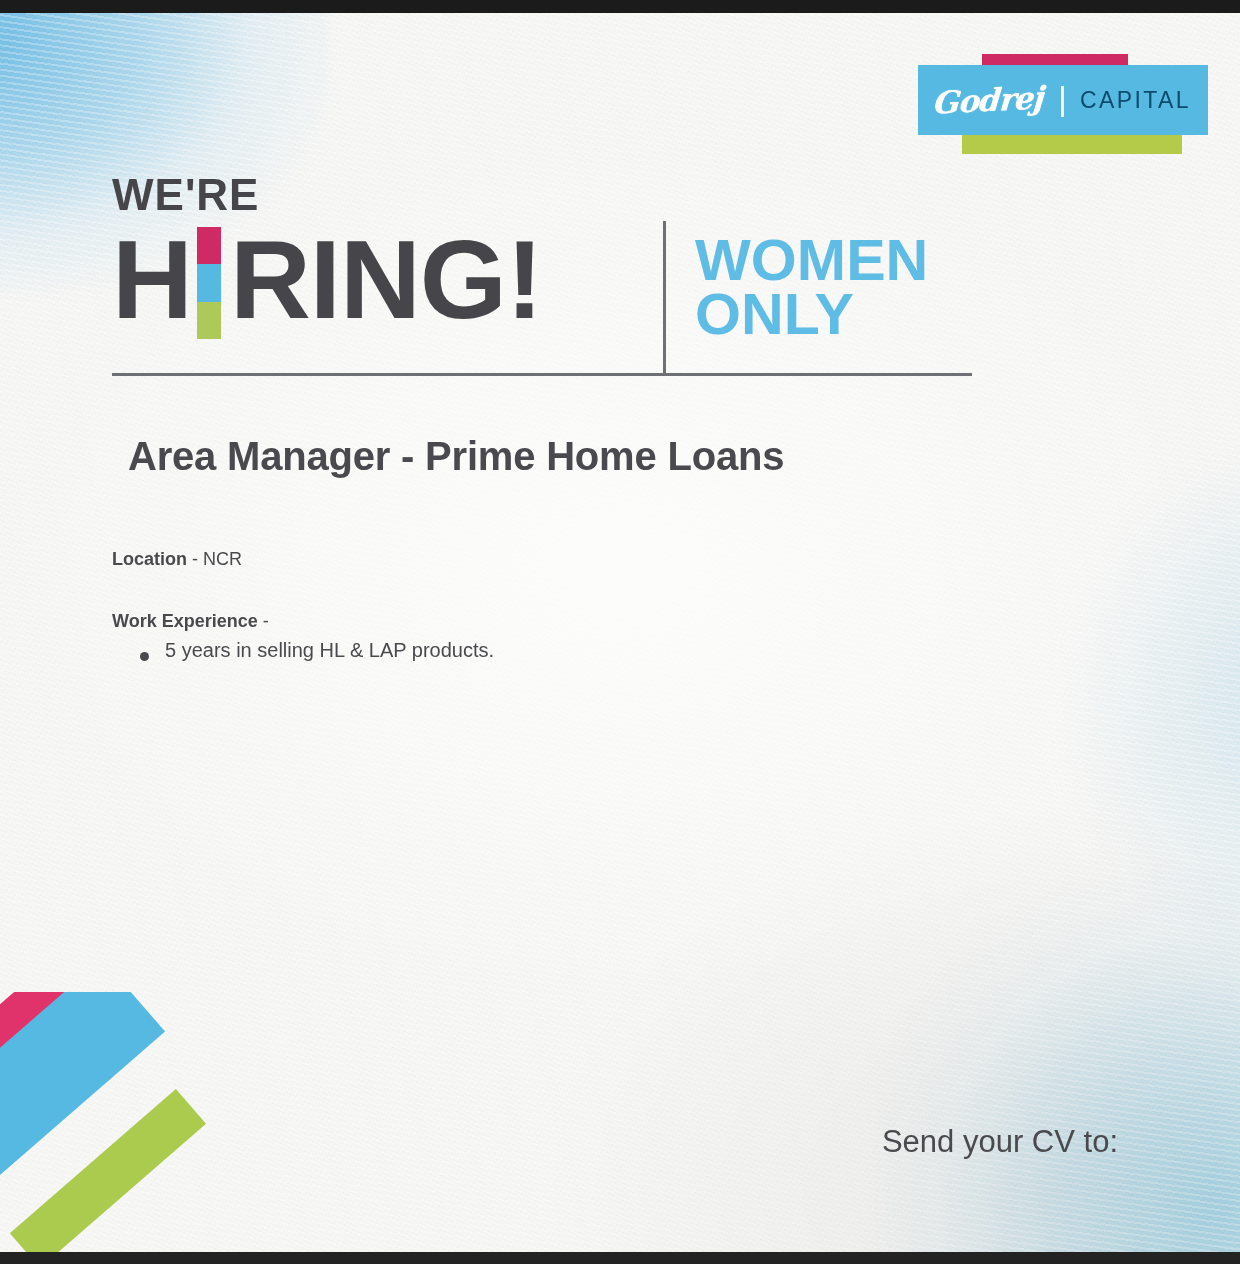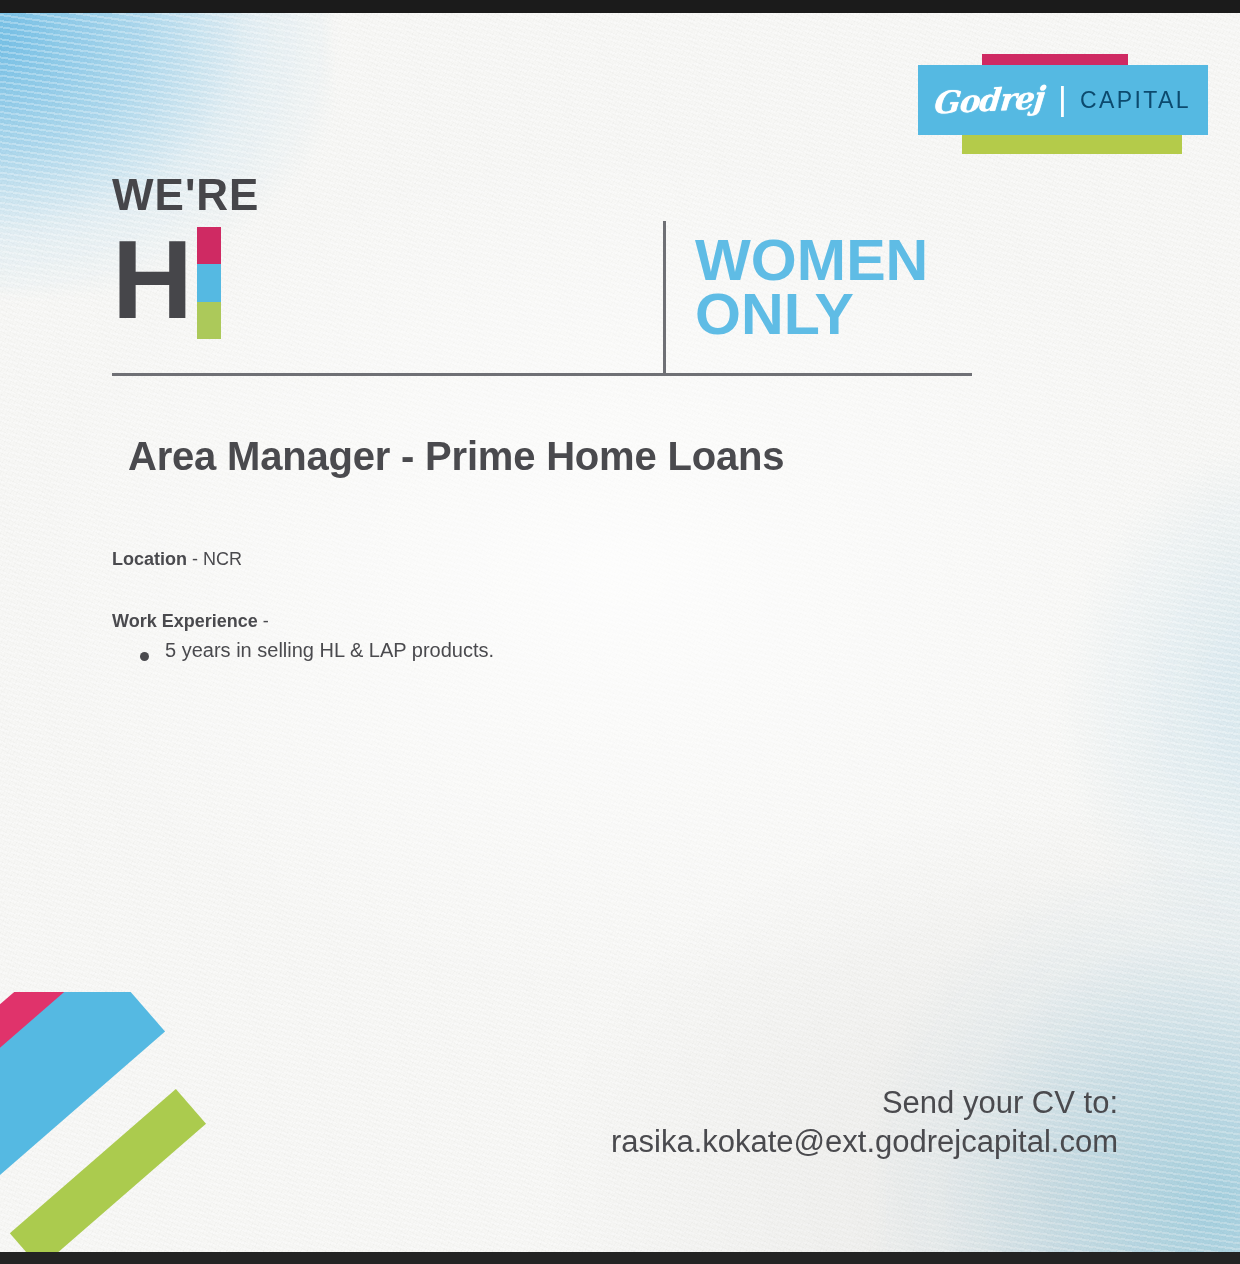--- a/index.html
+++ b/index.html
@@ -368,20 +368,21 @@
     <div class="headline">
       <div class="were">WE'RE</div>
       <div class="hiring-row">
         <div class="hiring">
           <span class="part">H</span>
           <span class="tri-i">
             <i class="tri-pink"></i>
             <i class="tri-blue"></i>
             <i class="tri-green"></i>
           </span>
+          <span class="part">RING!</span>
         </div>
       </div>
       <div class="divider-v"></div>
       <div class="women-only">
         <div>WOMEN</div>
         <div>ONLY</div>
       </div>
     </div>
 
     <div class="rule-h"></div>
@@ -400,21 +401,20 @@
 
       <ul class="bullet-list">
         <li>5 years in selling HL &amp; LAP products.</li>
       </ul>
 
 
     </div>
 
     <div class="cv-block">
       <div class="cv-label">Send your CV to:</div>
-      <div class="cv-email">rasika.kokate@ext.godrejcapital.com</div>
     </div>
 
     <div class="corner-bars">
       <div class="cbar cbar-pink"></div>
       <div class="cbar cbar-blue"></div>
       <div class="cbar cbar-green"></div>
     </div>
 
   </div>
 

